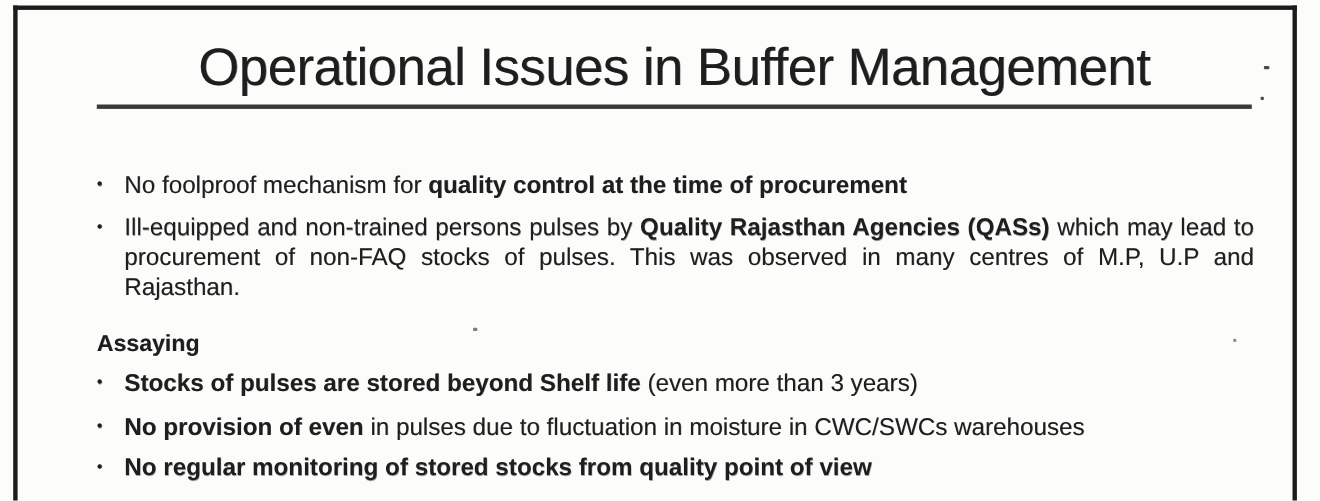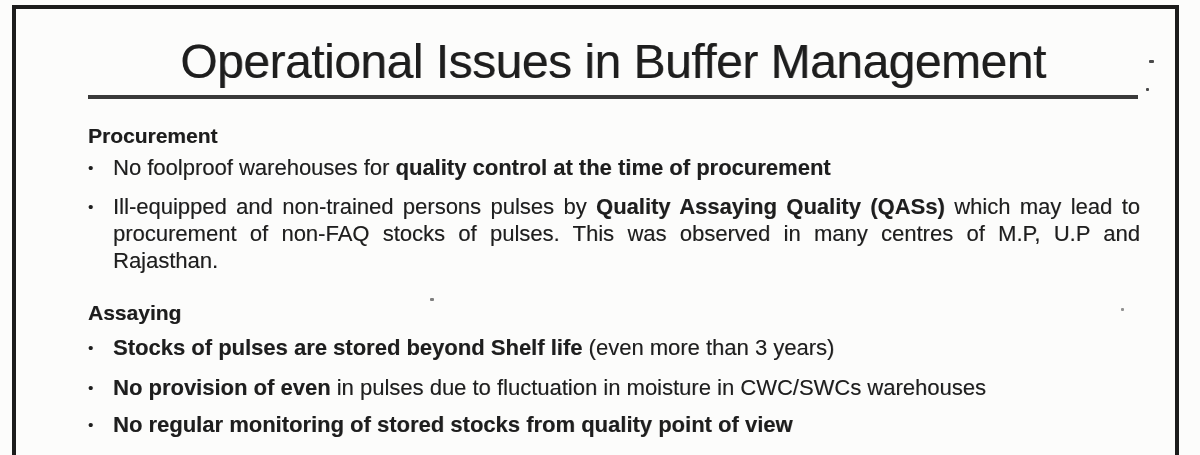--- a/index.html
+++ b/index.html
@@ -91,30 +91,29 @@
 </style>
 </head>
 <body>
 
 <div class="page">
 
   <div class="frame"></div>
 
   <h1 class="title">Operational Issues in Buffer Management</h1>
 
-  <div class="heading h-procurement">Procurement</div>
 
   <div class="bullet b1">
     <span class="marker">•</span>
-    <span class="btext"><span>No foolproof warehouses for </span><span class="bold">quality control at the time of procurement</span></span>
+    <span class="btext"><span>No foolproof mechanism for </span><span class="bold">quality control at the time of procurement</span></span>
   </div>
 
   <div class="bullet b2">
     <span class="marker">•</span>
-    <span class="btext justify"><span>Ill-equipped and non-trained persons pulses by </span><span class="bold">Quality Assaying Quality (QASs)</span><span> which may lead to procurement of non-FAQ stocks of pulses. This was observed in many centres of M.P, U.P and Rajasthan.</span></span>
+    <span class="btext justify"><span>Ill-equipped and non-trained persons pulses by </span><span class="bold">Quality Rajasthan Agencies (QASs)</span><span> which may lead to procurement of non-FAQ stocks of pulses. This was observed in many centres of M.P, U.P and Rajasthan.</span></span>
   </div>
 
   <div class="heading h-storage">Assaying</div>
 
   <div class="bullet b3">
     <span class="marker">•</span>
     <span class="btext"><span class="bold">Stocks of pulses are stored beyond Shelf life</span><span> (even more than 3 years)</span></span>
   </div>
 
   <div class="bullet b4">

